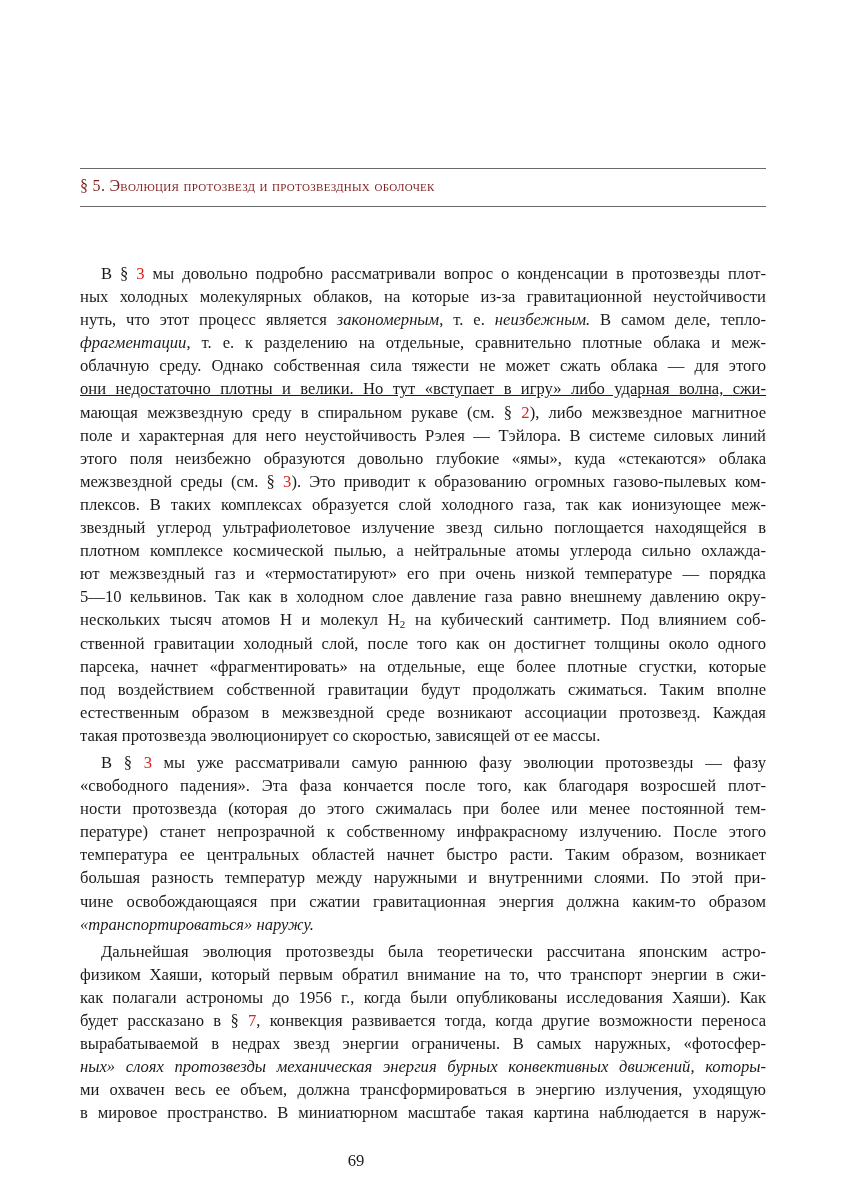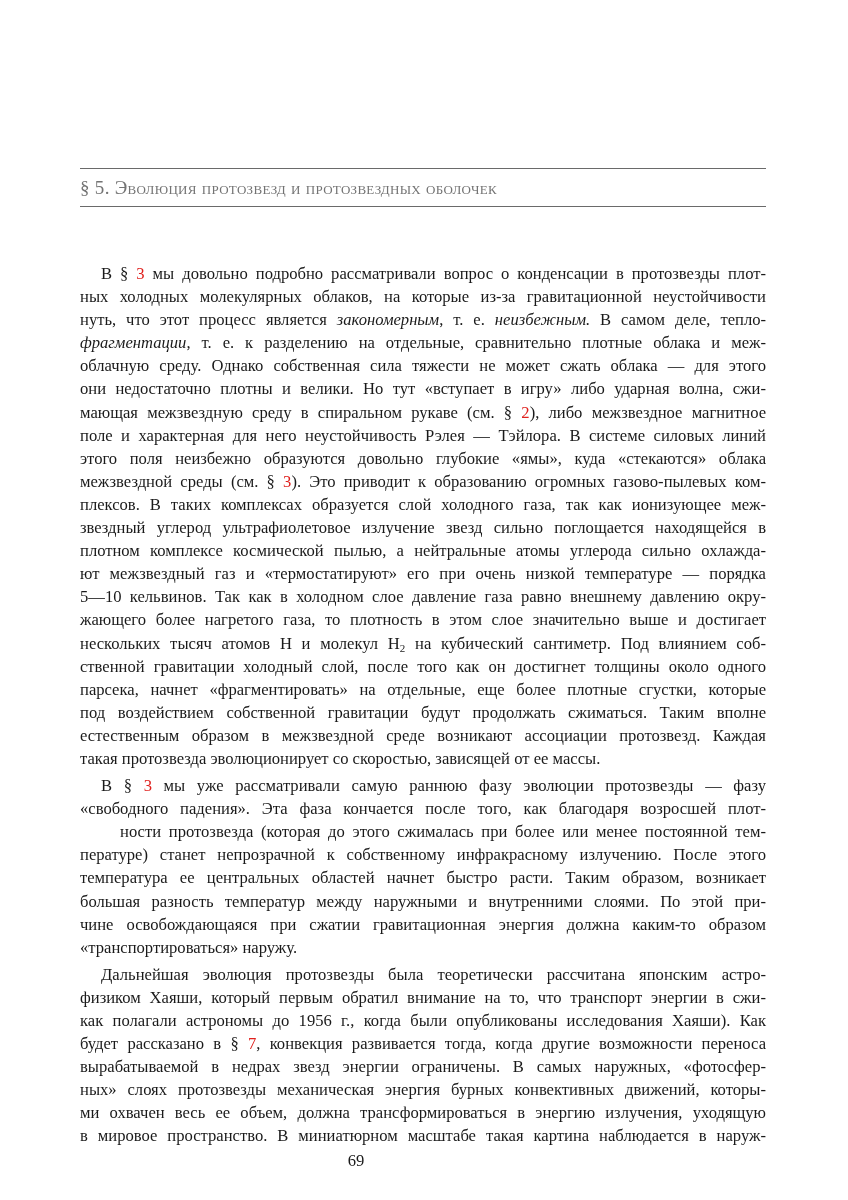--- a/index.html
+++ b/index.html
@@ -2,22 +2,22 @@
 <html><head>
 <meta charset="utf-8">
 <style>
   html, body { margin: 0; padding: 0; background: #ffffff; }
   body { width: 848px; height: 1200px; position: relative; overflow: hidden;
          font-family: "DejaVu Serif", "Liberation Serif", serif; color: #1a1a1a; }
   .rule { position: absolute; left: 80px; width: 686px; height: 0; border-top: 1.2px solid #6a6a6a; }
   #rule-top { top: 168px; }
   #rule-bottom { top: 206px; }
   .section-heading { position: absolute; left: 80px; top: 177px; width: 686px;
-         font-family: "Liberation Serif", serif; font-size: 19px; letter-spacing: 0.3px;
-         font-variant: small-caps; white-space: nowrap; color: #737373; }
+         font-family: "Liberation Serif", serif; font-size: 16px; letter-spacing: 0.3px;
+         font-variant: small-caps; white-space: nowrap; color: #7f1d1d; }
   .body-text { position: absolute; left: 80px; top: 262px; width: 686px;
          font-family: "Liberation Serif", serif; font-size: 16.6px; line-height: 23.1px;
          text-align: justify; hyphens: manual; }
   .para { margin: 0; text-indent: 21px; }
   .para + .para { margin-top: 4px; }
   .ref { color: #e0201d; text-decoration: none; }
   em { font-style: italic; }
   .line { display: block; text-align: justify; text-align-last: justify; white-space: nowrap; }
   .line.last { text-align-last: left; }
   .page-number { position: absolute; left: 0; width: 712px; top: 1151px; text-align: center;
@@ -32,54 +32,53 @@
   <div class="section-heading">§ 5. Эволюция протозвезд и протозвездных оболочек</div>
   <div id="rule-bottom" class="rule"></div>
 
   <div class="body-text" id="body-text">
       <div class="para">
         <span class="line" style="text-indent: 21px;"><span>В § </span><a class="ref">3</a><span> мы довольно подробно рассматривали вопрос о конденсации в протозвезды плот-</span></span>
         <span class="line" style="text-indent: 0px;"><span>ных холодных молекулярных облаков, на которые из-за гравитационной неустойчивости</span></span>
         <span class="line" style="text-indent: 0px;"><span>нуть, что этот процесс является </span><em>закономерным</em><span>, т. е. </span><em>неизбежным.</em><span> В самом деле, тепло-</span></span>
         <span class="line" style="text-indent: 0px;"><em>фрагментации</em><span>, т. е. к разделению на отдельные, сравнительно плотные облака и меж-</span></span>
         <span class="line" style="text-indent: 0px;"><span>облачную среду. Однако собственная сила тяжести не может сжать облака — для этого</span></span>
-        <span class="line" style="text-indent: 0px;"><span>они недостаточно плотны и велики. Но тут «вступает в игру» либо ударная волна, сжи-</span></span>
+        <span class="line" style="text-indent: 0px; text-decoration: underline;"><span>они недостаточно плотны и велики. Но тут «вступает в игру» либо ударная волна, сжи-</span></span>
         <span class="line" style="text-indent: 0px;"><span>мающая межзвездную среду в спиральном рукаве (см. § </span><a class="ref">2</a><span>), либо межзвездное магнитное</span></span>
         <span class="line" style="text-indent: 0px;"><span>поле и характерная для него неустойчивость Рэлея — Тэйлора. В системе силовых линий</span></span>
         <span class="line" style="text-indent: 0px;"><span>этого поля неизбежно образуются довольно глубокие «ямы», куда «стекаются» облака</span></span>
         <span class="line" style="text-indent: 0px;"><span>межзвездной среды (см. § </span><a class="ref">3</a><span>). Это приводит к образованию огромных газово-пылевых ком-</span></span>
         <span class="line" style="text-indent: 0px;"><span>плексов. В таких комплексах образуется слой холодного газа, так как ионизующее меж-</span></span>
         <span class="line" style="text-indent: 0px;"><span>звездный углерод ультрафиолетовое излучение звезд сильно поглощается находящейся в</span></span>
         <span class="line" style="text-indent: 0px;"><span>плотном комплексе космической пылью, а нейтральные атомы углерода сильно охлажда-</span></span>
         <span class="line" style="text-indent: 0px;"><span>ют межзвездный газ и «термостатируют» его при очень низкой температуре — порядка</span></span>
         <span class="line" style="text-indent: 0px;"><span>5—10 кельвинов. Так как в холодном слое давление газа равно внешнему давлению окру-</span></span>
-        <span class="line" style="text-indent: 0px;"><span>жающего более нагретого газа, то плотность в этом слое значительно выше и достигает</span></span>
         <span class="line" style="text-indent: 0px;"><span>нескольких тысяч атомов H и молекул H</span><sub>2</sub><span> на кубический сантиметр. Под влиянием соб-</span></span>
         <span class="line" style="text-indent: 0px;"><span>ственной гравитации холодный слой, после того как он достигнет толщины около одного</span></span>
         <span class="line" style="text-indent: 0px;"><span>парсека, начнет «фрагментировать» на отдельные, еще более плотные сгустки, которые</span></span>
         <span class="line" style="text-indent: 0px;"><span>под воздействием собственной гравитации будут продолжать сжиматься. Таким вполне</span></span>
         <span class="line" style="text-indent: 0px;"><span>естественным образом в межзвездной среде возникают ассоциации протозвезд. Каждая</span></span>
         <span class="line last" style="text-indent: 0px;"><span>такая протозвезда эволюционирует со скоростью, зависящей от ее массы.</span></span>
       </div>
       <div class="para">
         <span class="line" style="text-indent: 21px;"><span>В § </span><a class="ref">3</a><span> мы уже рассматривали самую раннюю фазу эволюции протозвезды — фазу</span></span>
         <span class="line" style="text-indent: 0px;"><span>«свободного падения». Эта фаза кончается после того, как благодаря возросшей плот-</span></span>
-        <span class="line" style="text-indent: 0px; margin-left: 40px;"><span>ности протозвезда (которая до этого сжималась при более или менее постоянной тем-</span></span>
+        <span class="line" style="text-indent: 0px;"><span>ности протозвезда (которая до этого сжималась при более или менее постоянной тем-</span></span>
         <span class="line" style="text-indent: 0px;"><span>пературе) станет непрозрачной к собственному инфракрасному излучению. После этого</span></span>
         <span class="line" style="text-indent: 0px;"><span>температура ее центральных областей начнет быстро расти. Таким образом, возникает</span></span>
         <span class="line" style="text-indent: 0px;"><span>большая разность температур между наружными и внутренними слоями. По этой при-</span></span>
         <span class="line" style="text-indent: 0px;"><span>чине освобождающаяся при сжатии гравитационная энергия должна каким-то образом</span></span>
-        <span class="line last" style="text-indent: 0px;"><span>«транспортироваться» наружу.</span></span>
+        <span class="line last" style="text-indent: 0px; font-style: italic;"><span>«транспортироваться» наружу.</span></span>
       </div>
       <div class="para">
         <span class="line" style="text-indent: 21px;"><span>Дальнейшая эволюция протозвезды была теоретически рассчитана японским астро-</span></span>
         <span class="line" style="text-indent: 0px;"><span>физиком Хаяши, который первым обратил внимание на то, что транспорт энергии в сжи-</span></span>
         <span class="line" style="text-indent: 0px;"><span>как полагали астрономы до 1956 г., когда были опубликованы исследования Хаяши). Как</span></span>
         <span class="line" style="text-indent: 0px;"><span>будет рассказано в § </span><a class="ref">7</a><span>, конвекция развивается тогда, когда другие возможности переноса</span></span>
         <span class="line" style="text-indent: 0px;"><span>вырабатываемой в недрах звезд энергии ограничены. В самых наружных, «фотосфер-</span></span>
-        <span class="line" style="text-indent: 0px;"><span>ных» слоях протозвезды механическая энергия бурных конвективных движений, которы-</span></span>
+        <span class="line" style="text-indent: 0px; font-style: italic;"><span>ных» слоях протозвезды механическая энергия бурных конвективных движений, которы-</span></span>
         <span class="line" style="text-indent: 0px;"><span>ми охвачен весь ее объем, должна трансформироваться в энергию излучения, уходящую</span></span>
         <span class="line" style="text-indent: 0px;"><span>в мировое пространство. В миниатюрном масштабе такая картина наблюдается в наруж-</span></span>
       </div>
     </div>
 
   <div class="page-number">69</div>
 </div>
 
 </body></html>

